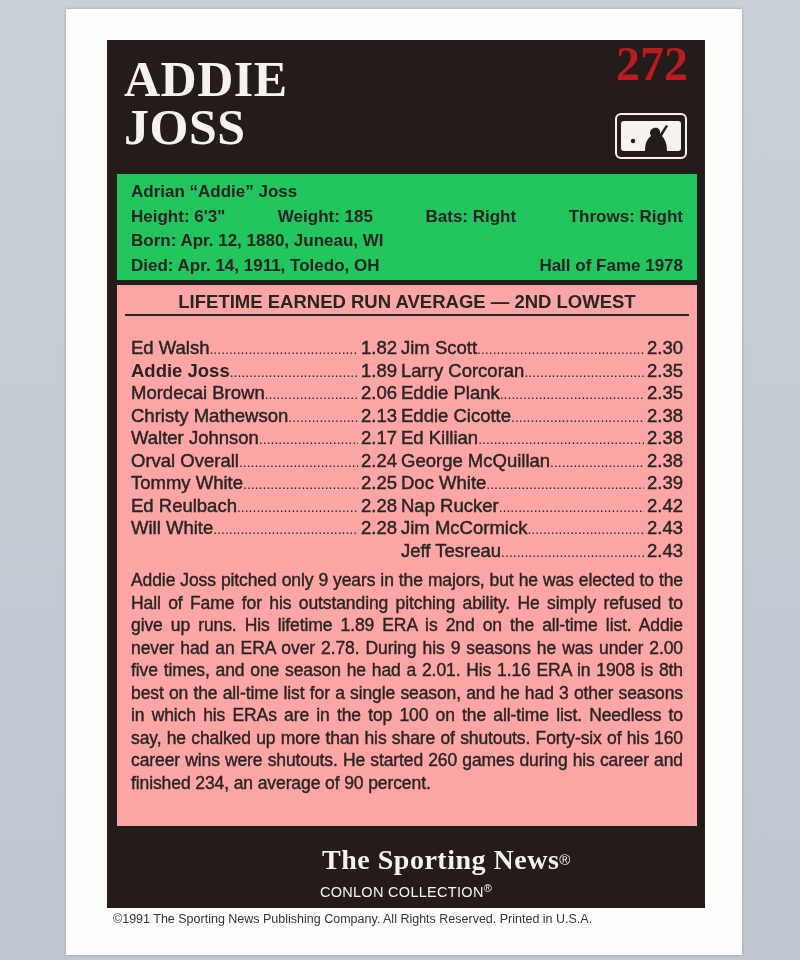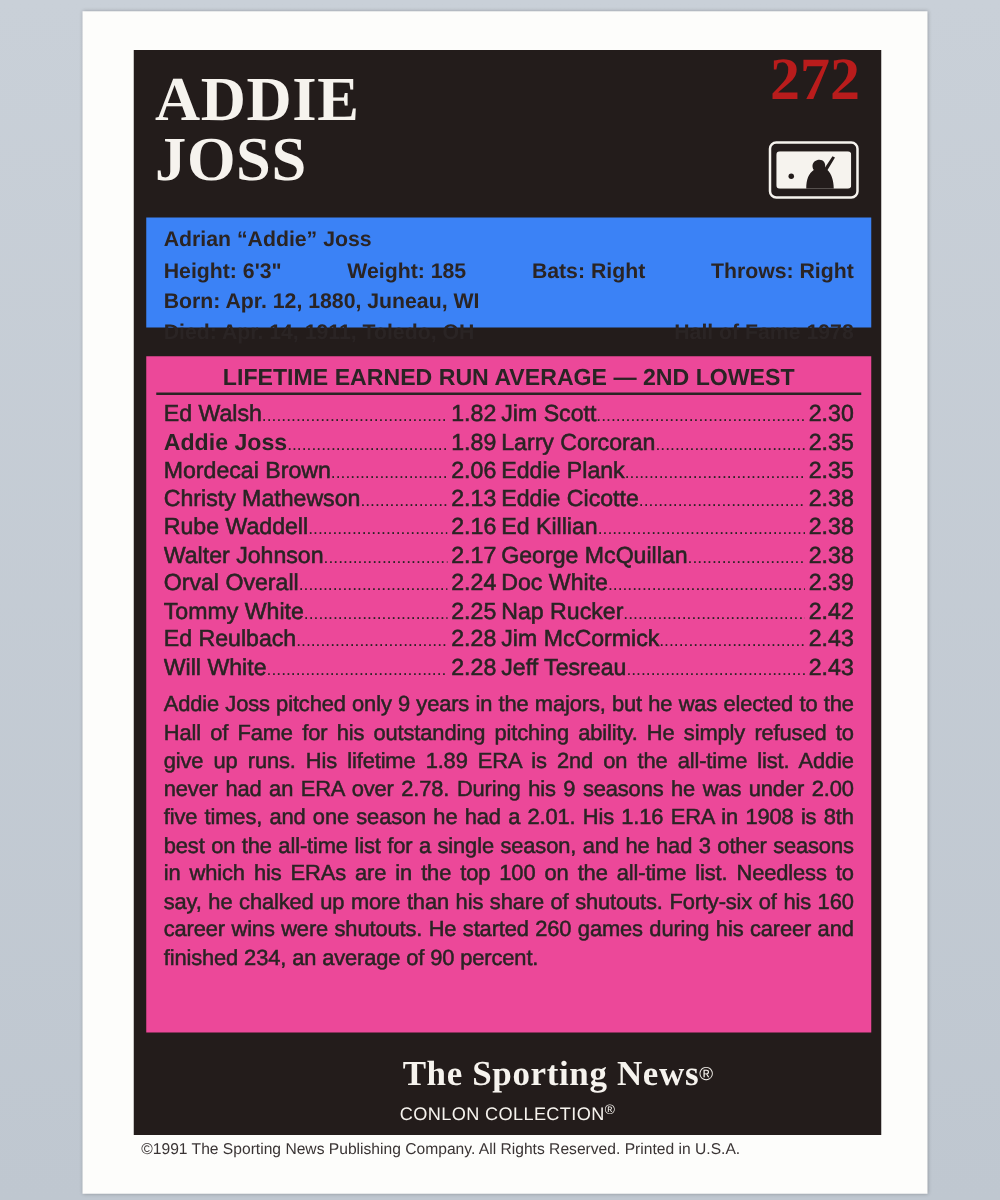--- a/index.html
+++ b/index.html
@@ -33,39 +33,39 @@
       font-family:"Liberation Serif", serif; font-weight:bold;
       color:#b91c1c; font-size:48px; line-height:48px;
     }
     .mlb {
       position:absolute; left:615px; top:113px; width:72px; height:46px;
       border:2px solid #f6f3ee; border-radius:6px; box-sizing:border-box;
     }
     .mlb svg { position:absolute; left:4px; top:6px; }
 
     .bio {
-      position:absolute; left:117px; top:174px; width:580px; height:88px;
-      background:#3b82f6; box-sizing:border-box; padding:6px 14px 0 14px;
+      position:absolute; left:117px; top:174px; width:580px; height:106px;
+      background:#22c55e; box-sizing:border-box; padding:6px 14px 0 14px;
       color:#2a2424; font-weight:bold; font-size:17px; line-height:24.5px;
     }
     .bio .row { display:flex; justify-content:space-between; white-space:nowrap; }
 
     .main {
       position:absolute; left:117px; top:285px; width:580px; height:541px;
-      background:#ec4899; box-sizing:border-box; padding:0 14px;
+      background:#fca5a5; box-sizing:border-box; padding:0 14px;
       color:#2a2424;
     }
     .title {
       font-weight:bold; font-size:18.5px; text-align:center;
       padding-top:5px; height:24px; line-height:24px;
       border-bottom:2px solid #2a2424; margin:0 -6px;
       white-space:nowrap;
     }
     .lists { display:flex; justify-content:space-between; margin-top:4px; }
-    .col { width:266px; }
+    .col { width:266px;margin-top:17px; }
     .col.right { width:282px; }
     .entry {
       display:flex; font-size:18.5px; font-weight:bold; line-height:22.5px;
       height:22.5px; white-space:nowrap; overflow:hidden;
     }
     .entry .nm { flex:0 0 auto; font-weight:normal; -webkit-text-stroke:0.45px #2a2424; }
     .entry.hl .nm { font-weight:bold; -webkit-text-stroke:0; }
     .entry .dots { flex:1 1 auto; overflow:hidden; font-weight:normal; letter-spacing:0; }
     .entry .dots::before { content:"........................................................................"; font-size:14px; }
     .entry .val { flex:0 0 auto; font-weight:normal; -webkit-text-stroke:0.45px #2a2424; padding-left:3px; }
@@ -148,25 +148,20 @@
           <span class="nm">Mordecai Brown</span>
           <span class="dots"></span>
           <span class="val">2.06</span>
         </div>
         <div class="entry">
           <span class="nm">Christy Mathewson</span>
           <span class="dots"></span>
           <span class="val">2.13</span>
         </div>
         <div class="entry">
-          <span class="nm">Rube Waddell</span>
-          <span class="dots"></span>
-          <span class="val">2.16</span>
-        </div>
-        <div class="entry">
           <span class="nm">Walter Johnson</span>
           <span class="dots"></span>
           <span class="val">2.17</span>
         </div>
         <div class="entry">
           <span class="nm">Orval Overall</span>
           <span class="dots"></span>
           <span class="val">2.24</span>
         </div>
         <div class="entry">

